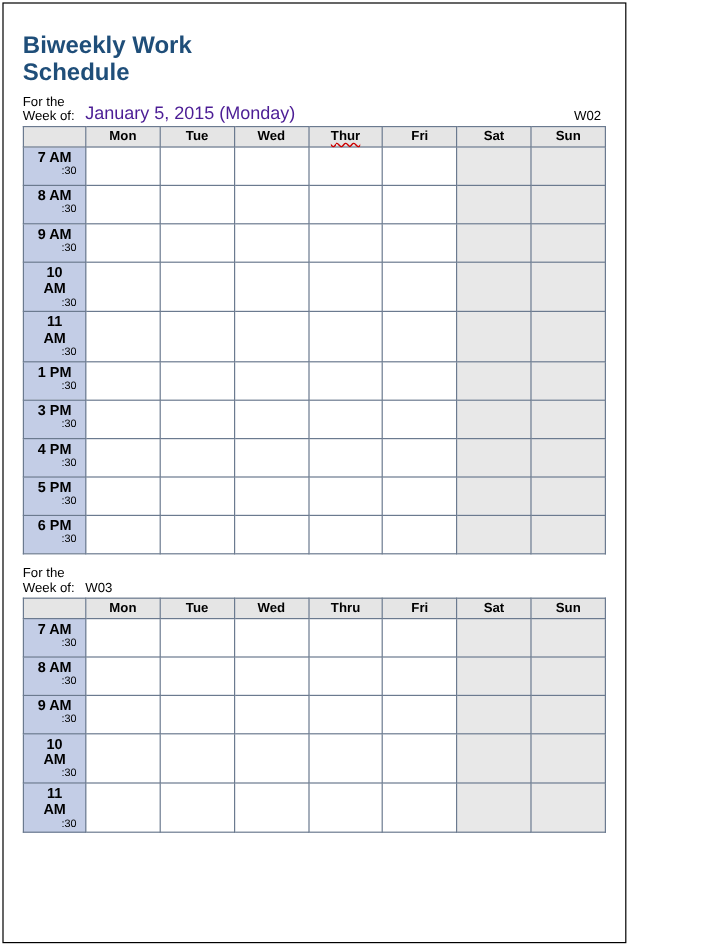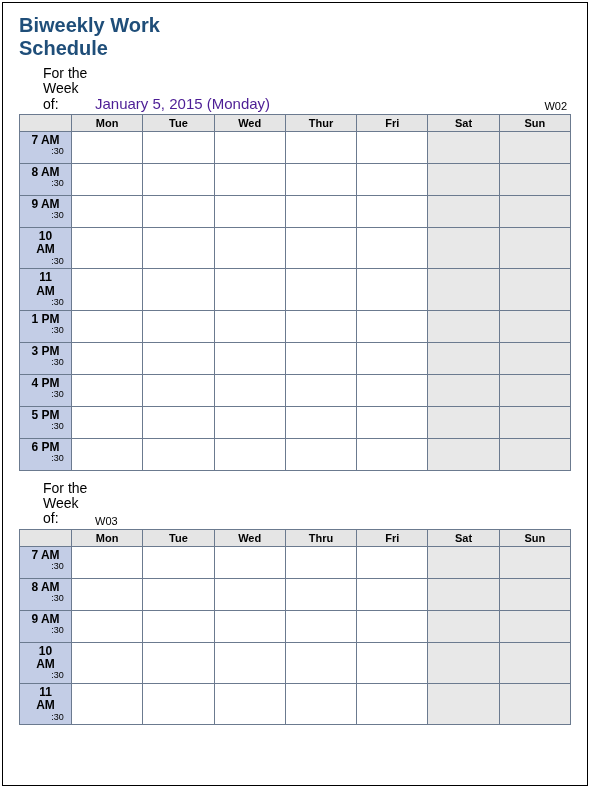--- a/index.html
+++ b/index.html
@@ -7,45 +7,44 @@
     margin: 0;
     padding: 0;
     background: #fff;
     font-family: Arial, Helvetica, sans-serif;
     width: 590px;
     height: 788px;
     overflow: hidden;
   }
   .page-border {
     border: 1px solid #000;
-    width: 586px;
+    width: 520px;
     height: 784px;
     margin: 2px;
-    padding: 11px 16px 0 16px;
+    padding: 24px 16px 0 16px;
     position: relative;
   }
   .title {
     color: #1f4e79;
     font-weight: bold;
     font-size: 20px;
     line-height: 1.15;
     margin-bottom: 6px;
   }
   .week-header-row {
     display: flex;
     align-items: flex-end;
     margin-top: 4px;
   }
   .for-the-week {
-    font-size: 14px;
+    font-size: 11px;
     line-height: 1.1;
     color: #000;
     width: 52px;
     padding-bottom: 2px;
-    margin-left: 24px;
   }
   .week-date {
     color: #4c1d95;
     font-weight: normal;
     font-size: 15px;
     flex: 1;
     padding-bottom: 2px;
   }
   .week-num {
     font-size: 11px;
@@ -94,20 +93,21 @@
     margin-left: 24px;
   }
   td.slot {
     background: #fff;
     height: 32px;
   }
   td.slot.weekend {
     background: #e8e8e8;
   }
   .thur-underline {
+    text-decoration: underline;
     text-decoration-color: #c00;
     text-decoration-style: wavy;
   }
 </style>
 </head>
 <body>
 
 <div class="page-border">
 
   <div class="title">

